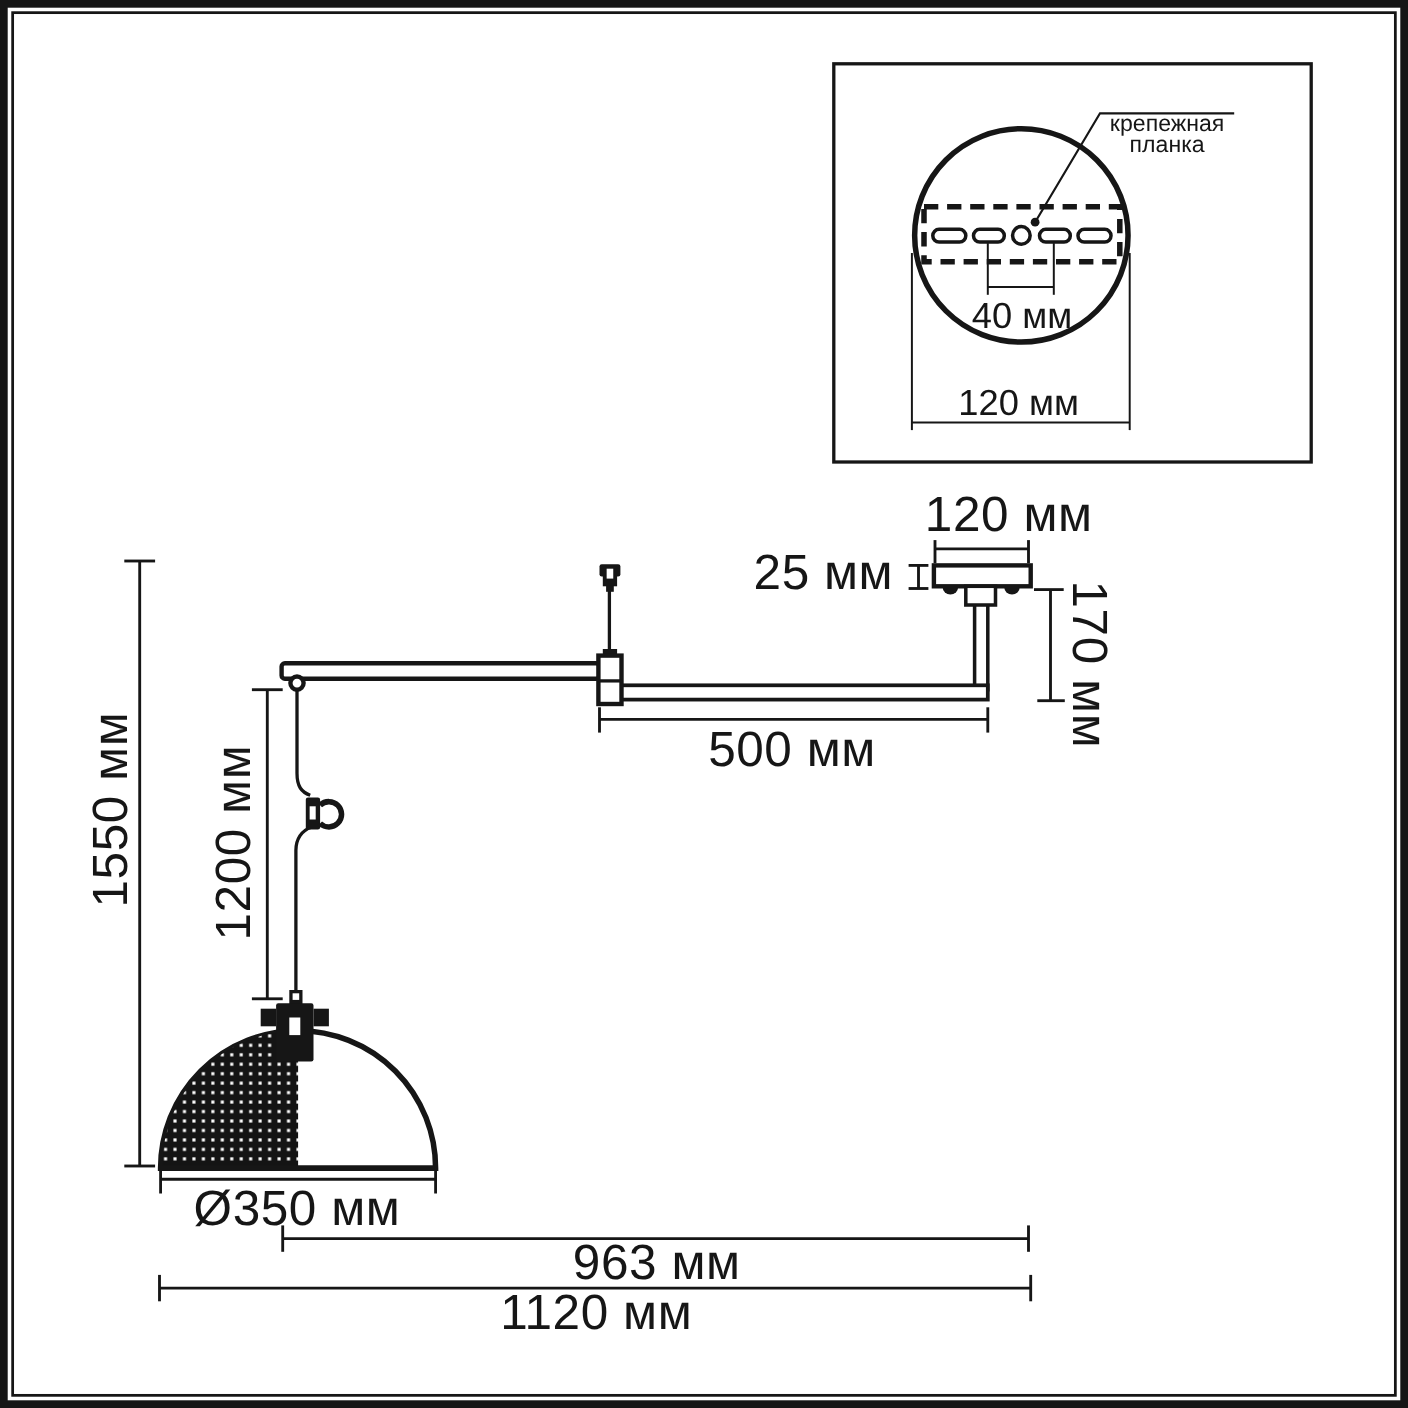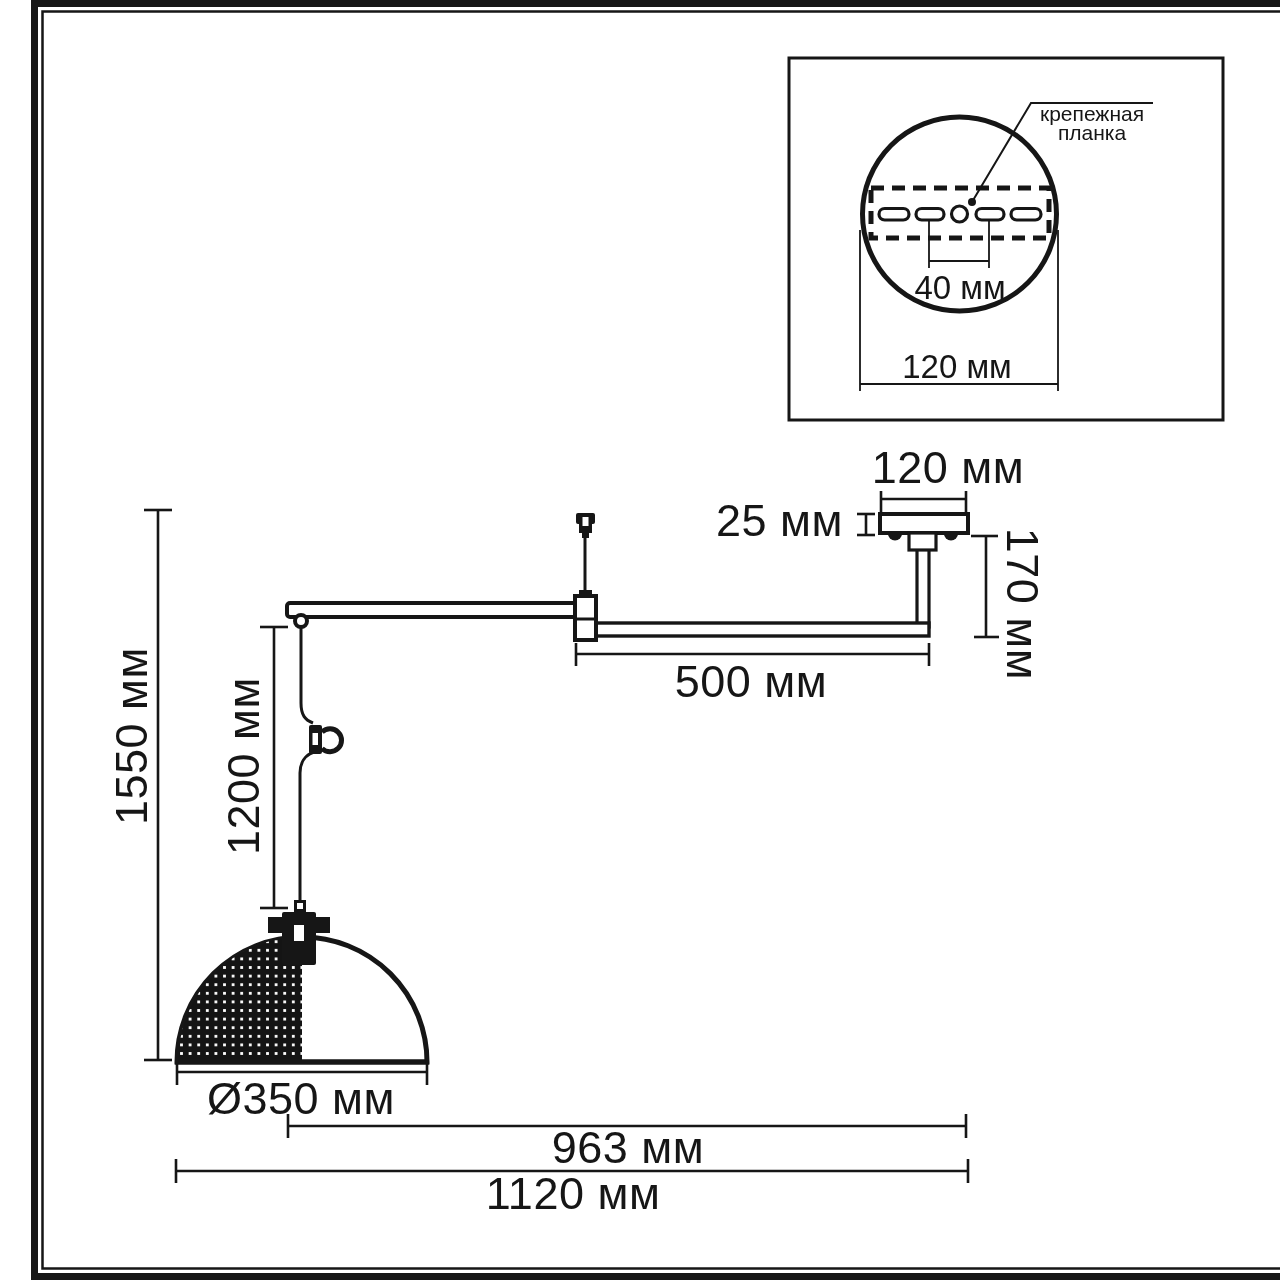--- a/index.html
+++ b/index.html
@@ -1,16 +1,16 @@
 <!DOCTYPE html>
 <html><head>
 <meta charset="utf-8">
 <style>
   html, body { margin: 0; padding: 0; background: #ffffff; }
-  .stage { width: 1219px; height: 1280px; position: relative; padding-left: 31px; }
+  .stage { width: 1219px; height: 1280px; position: relative; }
   svg text {
     font-family: "Liberation Sans", "DejaVu Sans", sans-serif;
     fill: #161616;
   }
   .dim  { font-size: 45px; letter-spacing: 0.5px; }
   .dim-sm { font-size: 33px; }
   .note { font-size: 21px; }
 </style>
 </head>
 <body>

